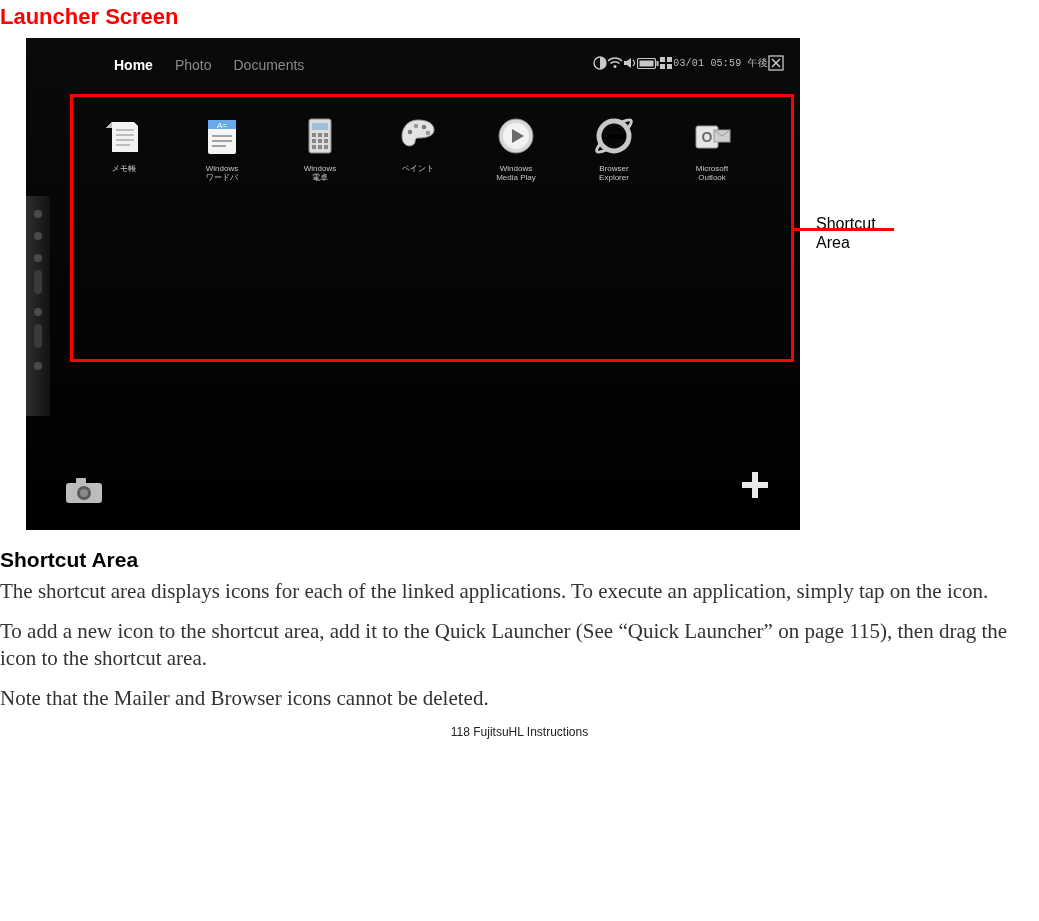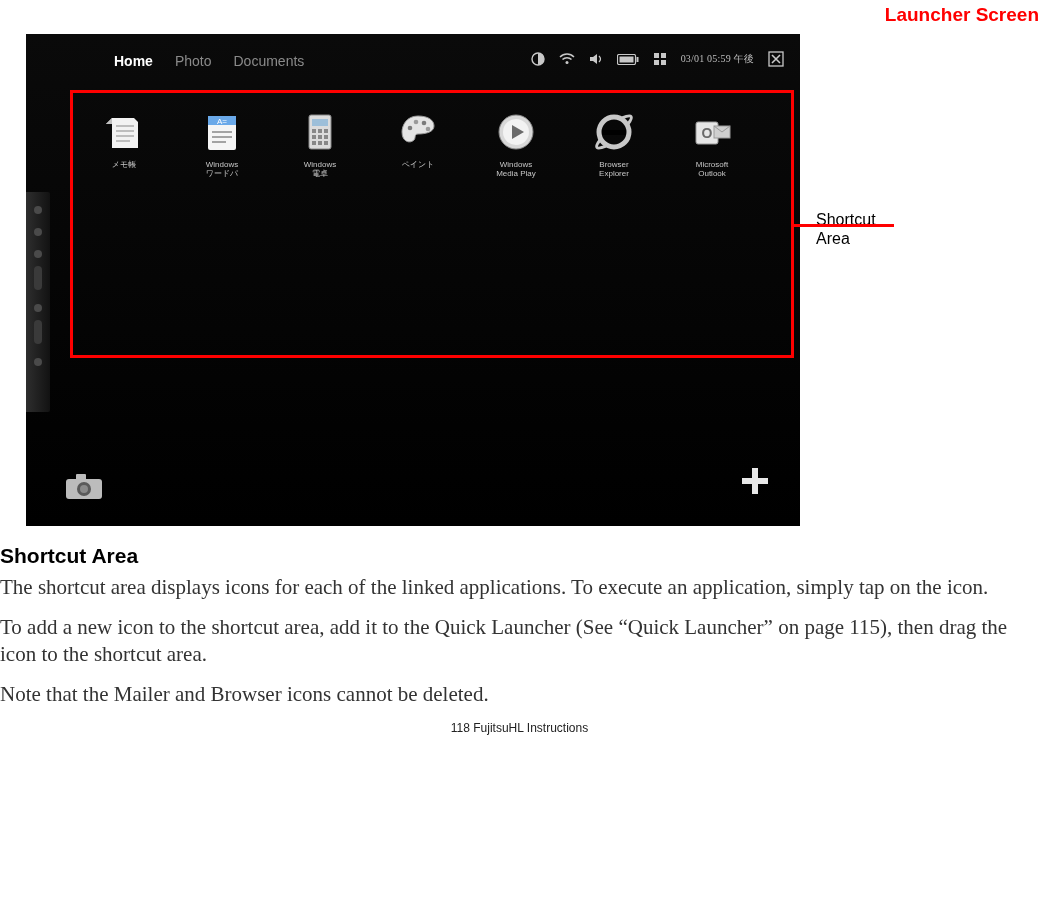--- a/index.html
+++ b/index.html
@@ -12,23 +12,22 @@
     background: #fff;
   }
   .page {
     width: 1039px;
     position: relative;
   }
   h1.section-red {
     color: #ff0000;
     font-family: Arial, Helvetica, sans-serif;
     font-weight: bold;
-    font-size: 19px;
+    font-size: 22px;
     margin: 4px 0 6px 0;
-    text-align: right;
   }
   h2.section-black {
     color: #000;
     font-family: Arial, Helvetica, sans-serif;
     font-weight: bold;
     font-size: 21px;
     margin: 18px 0 6px 0;
   }
   p.body {
     font-size: 21px;
@@ -75,24 +74,23 @@
     font-weight: bold;
   }
 
   .status {
     position: absolute;
     right: 16px;
     top: 14px;
     height: 22px;
     display: flex;
     align-items: center;
-    gap: 14px;
     color: #bdbdbd;
     font-size: 11px;
-    font-family: Liberation Serif, serif;
+    font-family: Liberation Mono, monospace;
   }
   .status .ic {
     display: inline-block;
   }
   .status svg { display:block; }
   .status .time {
     letter-spacing: 0.2px;
     font-size: 10px;
   }
 

